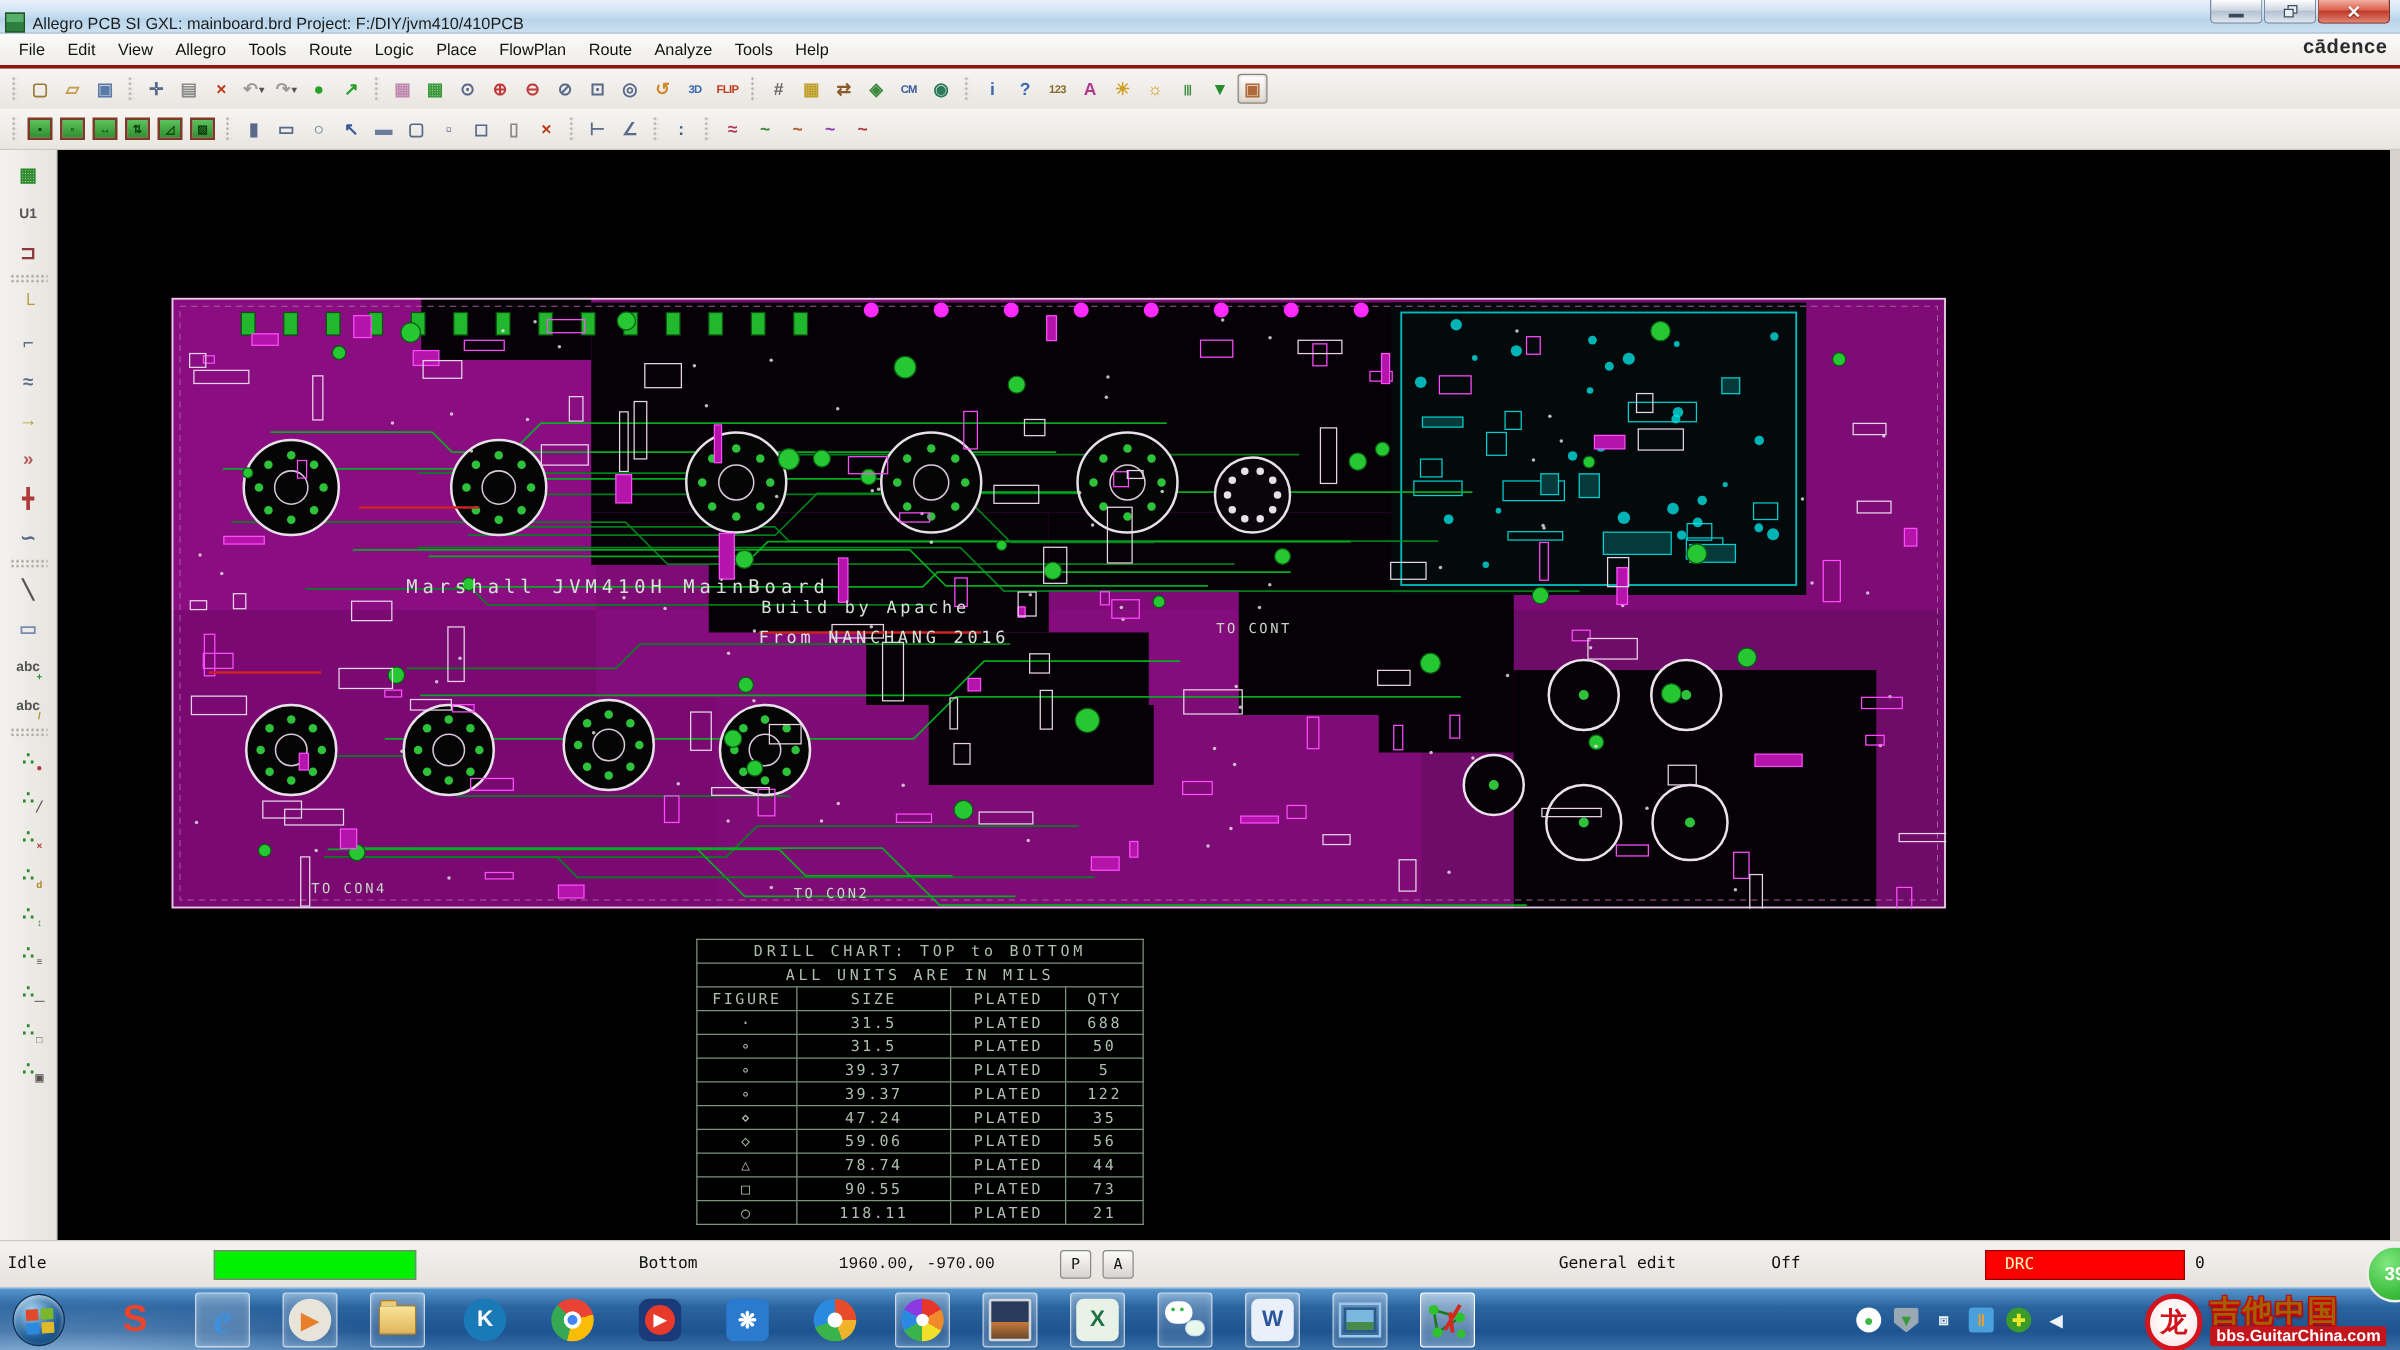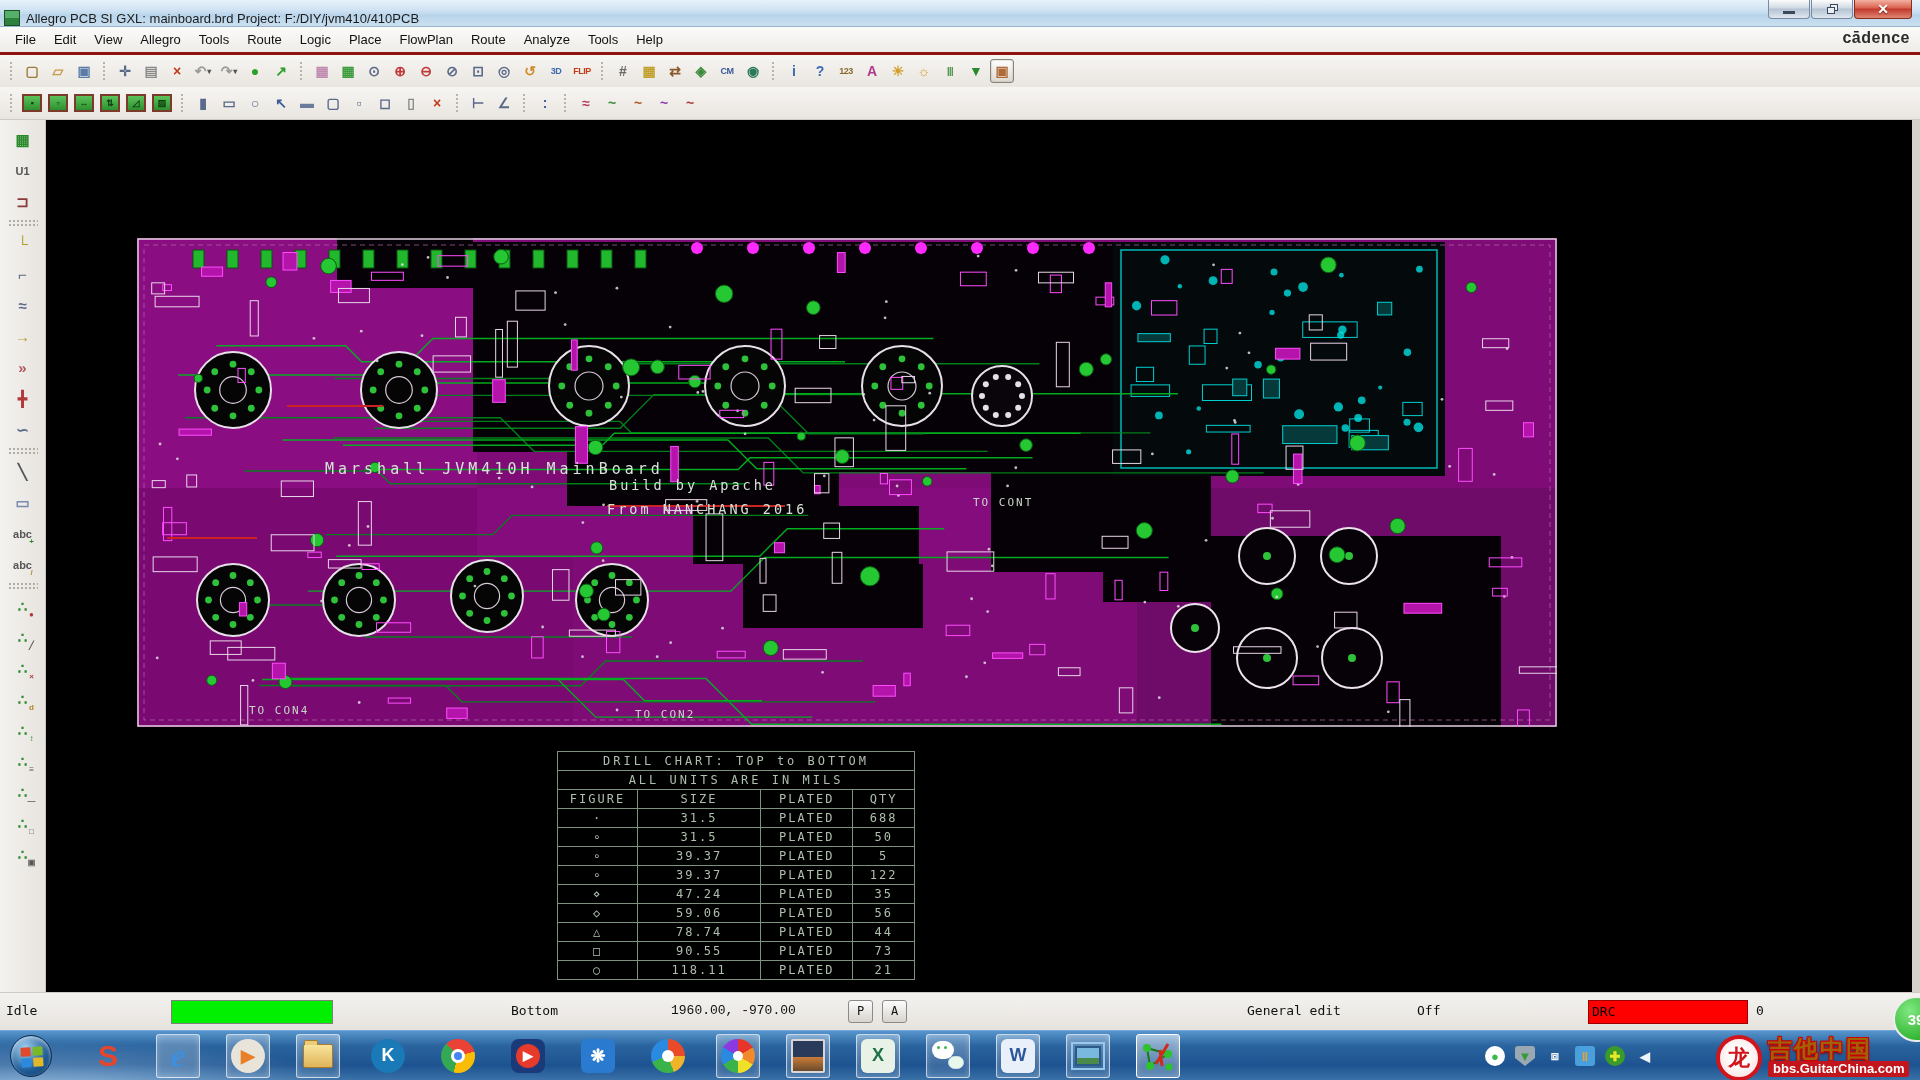--- a/index.html
+++ b/index.html
@@ -78,21 +78,21 @@
   .statusbar { position:absolute; left:0; top:992px; width:1920px; height:38px;
     background:linear-gradient(#f4f2ef,#e6e3de); border-top:1px solid #cfcbc4;
     font-family:"DejaVu Sans Mono", monospace; font-size:13px; color:#111; }
   .statusbar .abs { position:absolute; top:10px; }
   .sb-progress { position:absolute; left:171px; top:7px; width:162px; height:24px; background:#00f000;
     border:1px solid #7f7f7f; }
   .sb-btn { position:absolute; top:7px; width:25px; height:23px; border:1px solid #8a8a8a; border-radius:3px;
     background:linear-gradient(#fcfcfc,#d8d4cd); text-align:center; line-height:21px;
     font-family:"DejaVu Sans Mono", monospace; font-size:12px; }
   .sb-drc { position:absolute; left:1588px; top:7px; width:160px; height:24px; background:#ff0000;
-    border:1px solid #900; color:#000000; font-size:13px; line-height:22px; padding-left:3px; }
+    border:1px solid #900; color:#fef9c3; font-size:13px; line-height:22px; padding-left:15px; }
   .badge39 { position:absolute; left:1893px; top:996px; width:46px; height:46px; border-radius:50%;
     background:radial-gradient(circle at 35% 30%, #7fe87f, #17a317); border:2px solid #eee;
     color:#fff; font-weight:bold; font-size:15px; display:flex; align-items:center; justify-content:center;
     z-index:30; font-family:"Liberation Sans", sans-serif; }
 
   
   .taskbar { position:absolute; left:0; top:1030px; width:1920px; height:50px;
     background:linear-gradient(#5795cc, #2a649f 30%, #1d5390 70%, #3a71a8);
     border-top:1px solid #6fa8d8; display:flex; align-items:center; }
   .taskbar::before { content:""; position:absolute; left:0; top:0; width:420px; height:50px;

